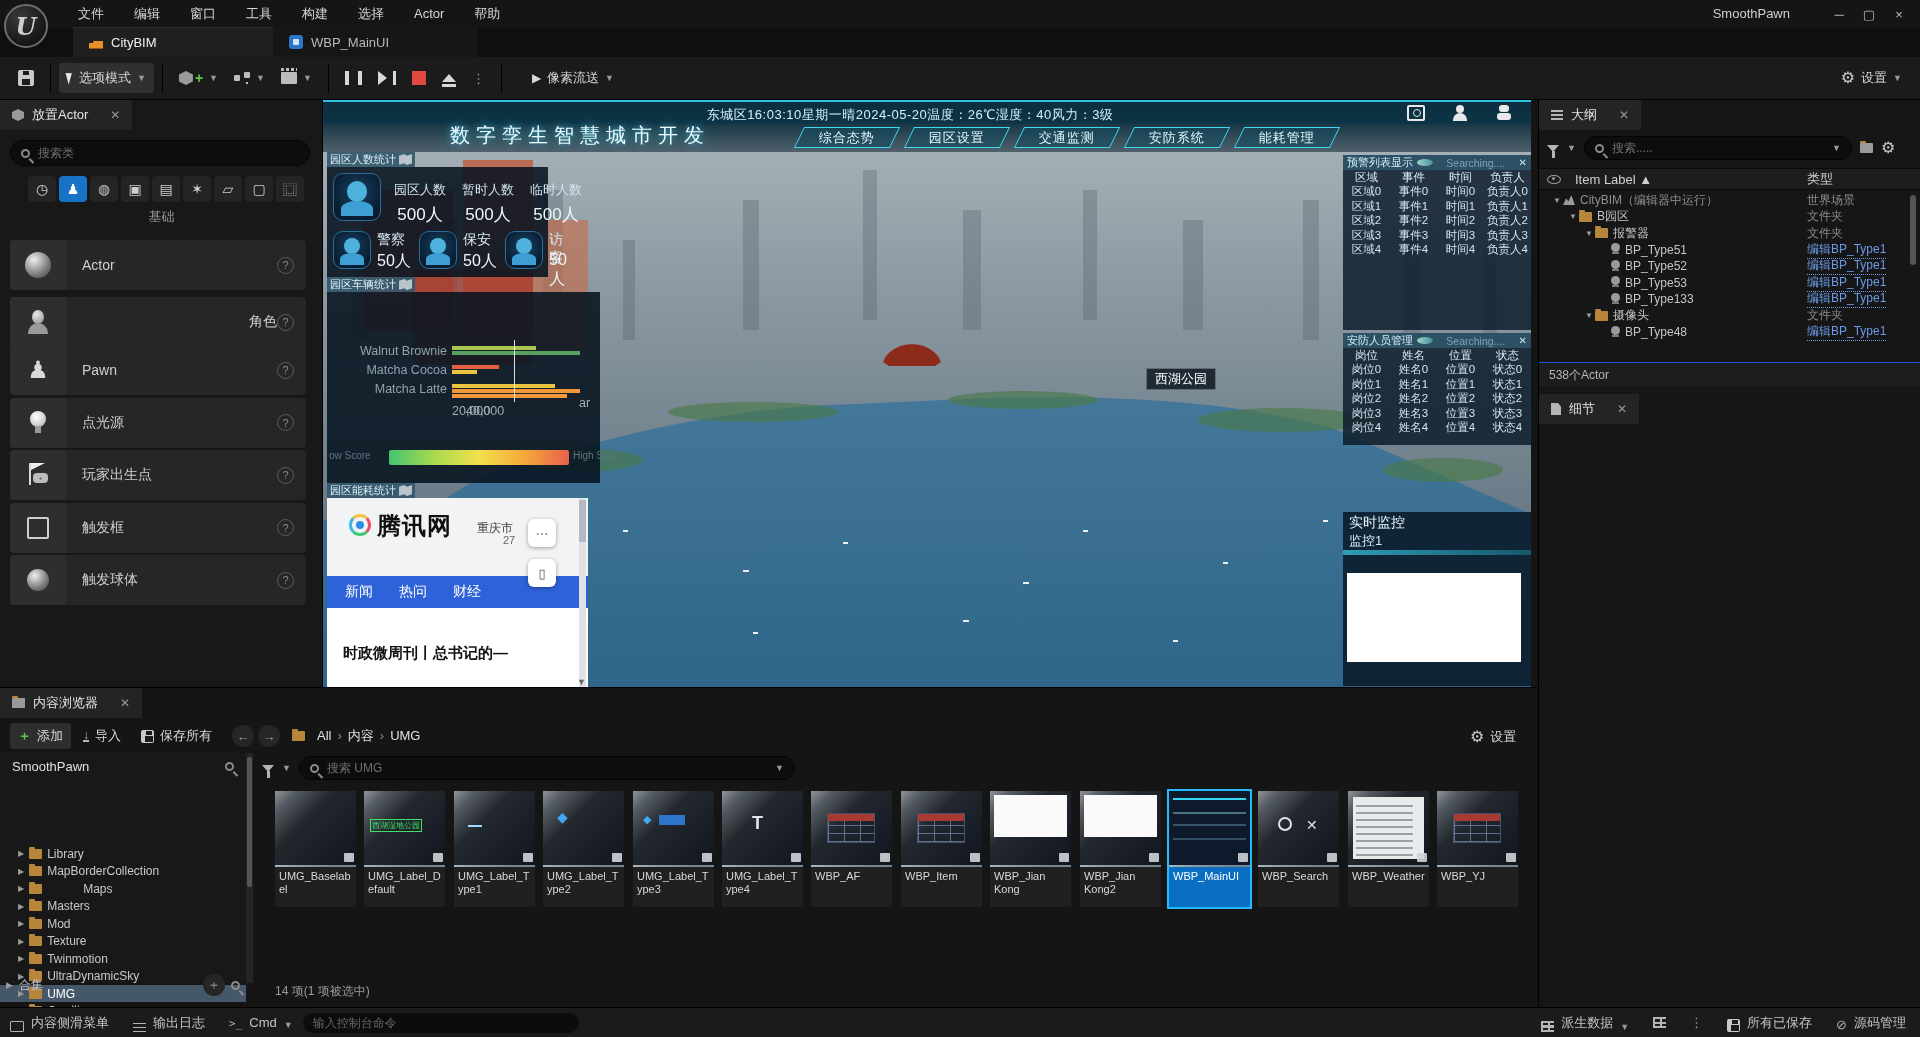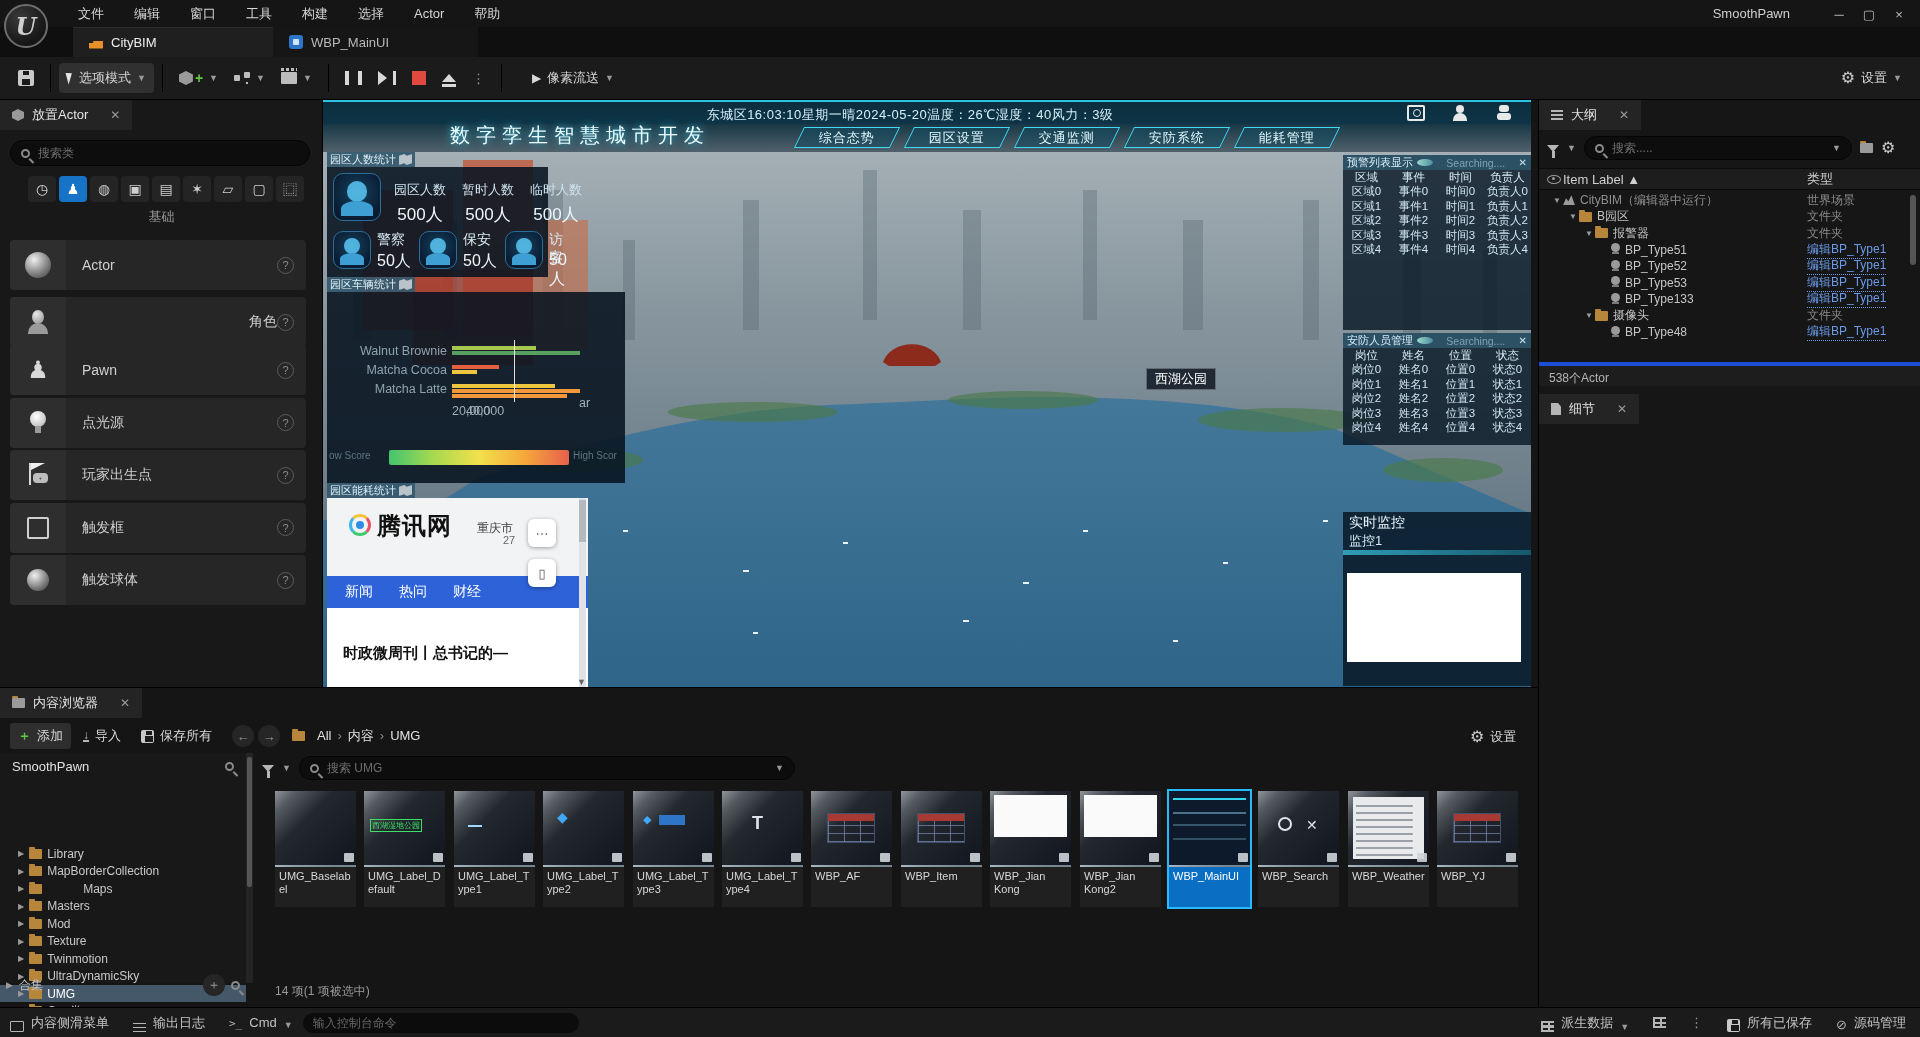--- a/index.html
+++ b/index.html
@@ -461,21 +461,21 @@
           <div class="bigavatar" style="position: absolute; left: 178px; top: 64px; width: 38px; height: 38px; --c: #e8a23f;"></div>
           <span class="prole-label" style="left: 222px; top: 64px;">访客</span>
           <span class="prole-value" style="left: 222px; top: 84px;">50人</span>
         </div>
     </div>
 
     <div class="ov-htag" style="left:4px;top:177px">
       <span>园区车辆统计</span>
         <span class="htag-ic"></span>
     </div>
-    <div class="ov-body" style="left:4px;top:192px;width:298px;height:191px">
+    <div class="ov-body" style="left:4px;top:192px;width:273px;height:191px">
       <div id="veh-chart" style="position:absolute;left:0;top:0;width:273px;height:130px">
           <span class="bar-label" style="left: 2px; top: 52px;">Walnut Brownie</span>
           <div style="position: absolute; left: 125px; top: 54px; width: 84px; height: 4px; background: rgb(166, 200, 78);"></div>
           <div style="position: absolute; left: 125px; top: 59px; width: 128px; height: 4px; background: rgb(87, 160, 95);"></div>
           <span class="bar-label" style="left: 2px; top: 71px;">Matcha Cocoa</span>
           <div style="position: absolute; left: 125px; top: 73px; width: 47px; height: 4px; background: rgb(226, 96, 63);"></div>
           <div style="position: absolute; left: 125px; top: 78px; width: 25px; height: 4px; background: rgb(237, 197, 63);"></div>
           <span class="bar-label" style="left: 2px; top: 90px;">Matcha Latte</span>
           <div style="position: absolute; left: 125px; top: 92px; width: 103px; height: 4px; background: rgb(237, 197, 63);"></div>
           <div style="position: absolute; left: 125px; top: 97px; width: 128px; height: 4px; background: rgb(242, 152, 59);"></div>
@@ -625,21 +625,21 @@
       <div class="searchpill" style="width:268px;height:24px">
         <span class="mag"></span>
         <input placeholder="搜索....." style="">
         <span class="chev">▼</span>
       </div>
       <span class="folder" style="background:#9a9a9a"></span>
       <span class="gear">⚙</span>
     </div>
     <div class="colhead row" style="position:absolute;left:0;top:68px;width:382px;height:22px">
       <span class="eye" style="margin-left:8px"></span>
-      <span style="margin-left:2px;color:#d0d0d0"><span>Item Label</span> ▲</span>
+      <span style="margin-left:14px;color:#d0d0d0"><span>Item Label</span> ▲</span>
       <span style="position:absolute;left:268px;color:#d0d0d0">类型</span>
     </div>
     <div id="out-rows">
         <div class="out-row" style="top: 92px; padding-left: 14px;">
           <span class="caret">▼</span>
           <span class="scene-ic" style="margin-right: 5px;"></span>
           <span style="color: rgb(143, 143, 143); white-space: nowrap;">CityBIM（编辑器中运行）</span>
           <span class="out-type">世界场景</span>
         </div>
         <div class="out-row" style="top: 108.5px; padding-left: 30px;">
@@ -685,21 +685,21 @@
           <span class="out-type">文件夹</span>
         </div>
         <div class="out-row" style="top: 224px; padding-left: 62px;">
           <span class="caret"></span>
           <span class="cam-dot" style="margin-right: 5px; margin-top: -4px;"></span>
           <span style="color: rgb(197, 197, 197); white-space: nowrap;">BP_Type48</span>
           <span class="out-type out-link">编辑BP_Type1</span>
         </div>
       </div>
     <div style="position:absolute;right:4px;top:95px;width:6px;height:70px;background:#555;border-radius:3px"></div>
-    <div style="position:absolute;left:0;top:262px;width:382px;height:24px;background:#1d1d1d;border-top:4px solid #1d4ed8;line-height:24px;padding-left:10px;color:#b5b5b5;font-size:12px">538个Actor</div>
+    <div style="position:absolute;left:0;top:262px;width:382px;height:24px;background:#1d1d1d;border-top:1px solid #1d4ed8;line-height:24px;padding-left:10px;color:#b5b5b5;font-size:12px">538个Actor</div>
 
     <div class="panel-tab" style="position:absolute;left:0;top:294px">
       <span style="display:inline-block;width:10px;height:12px;background:#b5b5b5;clip-path:polygon(0 0,70% 0,100% 30%,100% 100%,0 100%)"></span>
       <span>细节</span>
       <span class="closex">✕</span>
     </div>
   </div>
 
   <div class="abs" id="cb">
     <div class="panel-tab">

